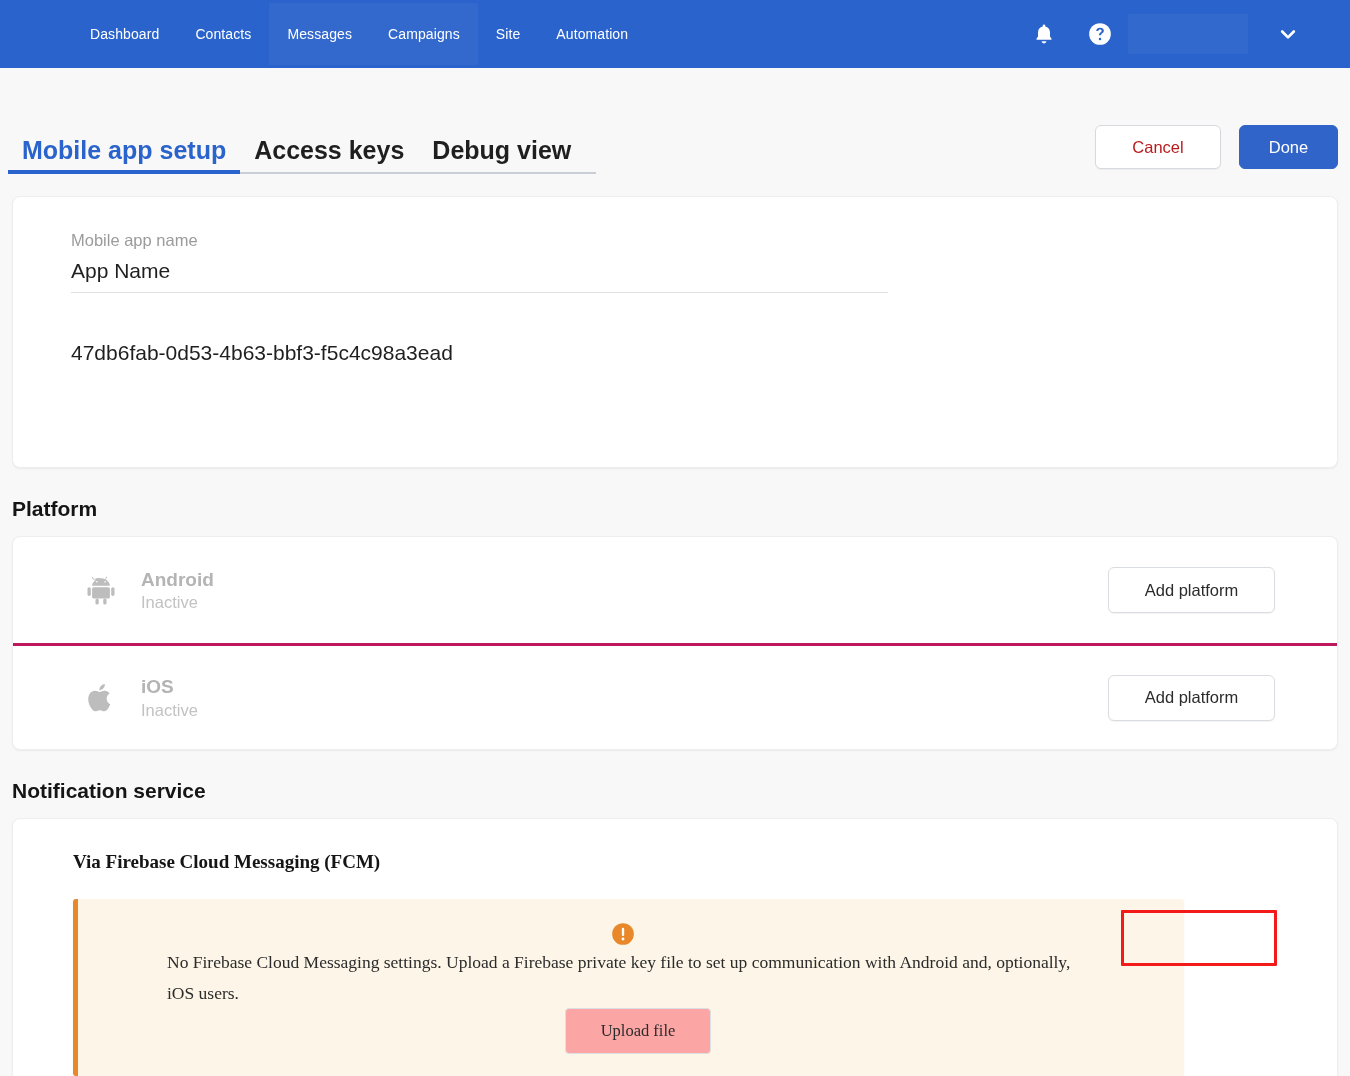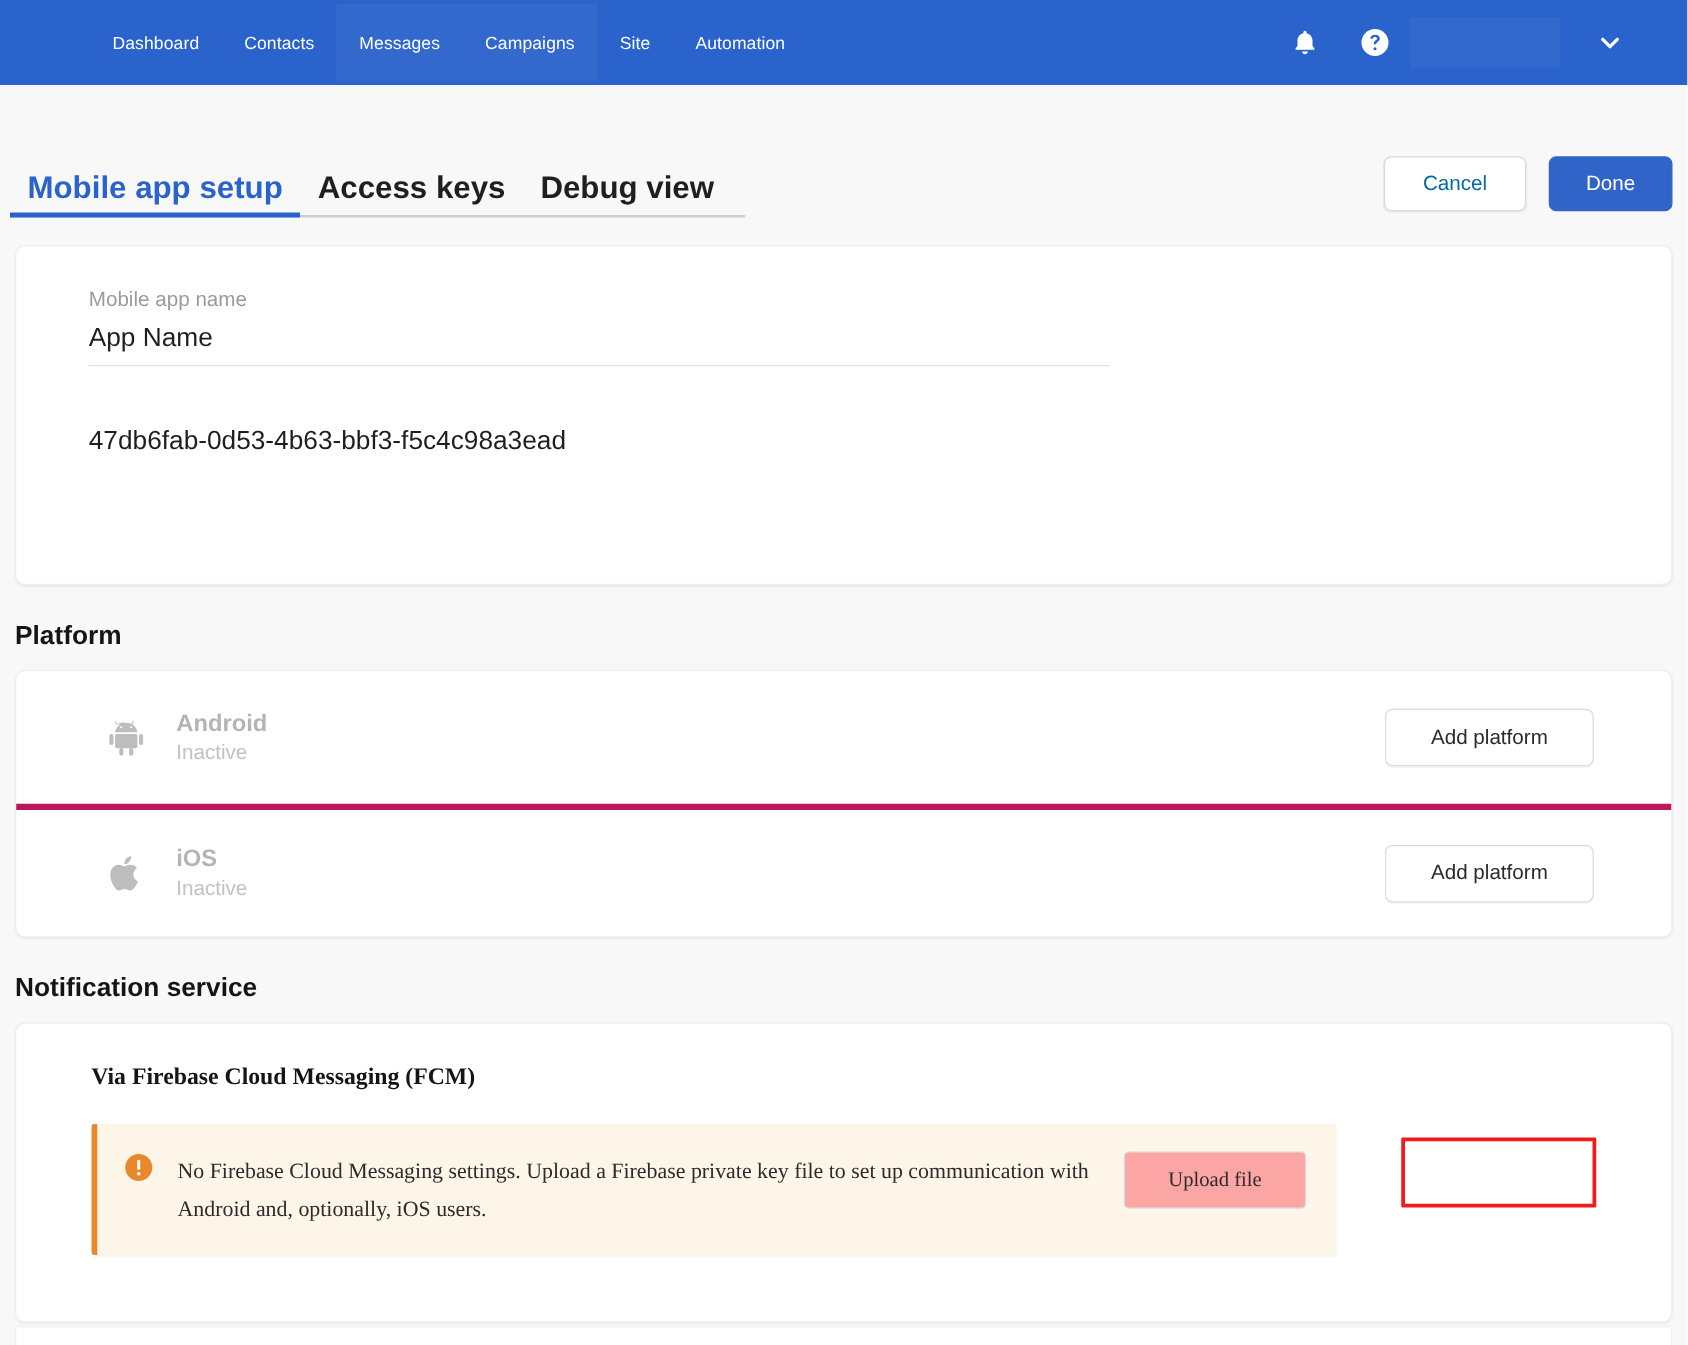--- a/index.html
+++ b/index.html
@@ -115,22 +115,22 @@
     cursor: pointer;
     height: 44px;
     display: flex;
     align-items: center;
     justify-content: center;
     white-space: nowrap;
   }
   .btn-cancel {
     background: #ffffff;
     border: 1px solid #d6d9de;
-    color: #0369a1;
-    width: 114px;
+    color: #b91c1c;
+    width: 126px;
     box-shadow: 0 1px 1px rgba(0,0,0,0.05);
   }
   .btn-done {
     background: #3064c8;
     border: 1px solid #3064c8;
     color: #ffffff;
     width: 99px;
   }
 
   
@@ -179,21 +179,21 @@
     margin: 29px 0 15px 0;
   }
 
   .platform-card { padding: 0; }
   .platform-row {
     height: 106px;
     display: flex;
     align-items: center;
     padding: 0 26px 0 66px;
   }
-  .platform-row + .platform-row { border-top: 5px solid #be185d; }
+  .platform-row + .platform-row { border-top: 3px solid #be185d; }
   .plat-icon {
     width: 44px;
     display: flex;
     align-items: center;
     justify-content: center;
     margin-right: 18px;
   }
   .plat-texts { flex: 1; }
   .plat-name {
     font-size: 19px;
@@ -231,24 +231,26 @@
     font-size: 19px;
     font-weight: bold;
     color: #151515;
     margin-bottom: 26px;
   }
   .alert {
     background: #fdf6e8;
     border-left: 5px solid #e8882a;
     border-radius: 3px;
     display: flex;
+    align-items: center;
     padding: 22px 18px 22px 20px;
-    width: 996px;
+    width: 1111px;
     box-shadow: 0 1px 2px rgba(0,0,0,0.05);
     position: relative;
+    flex-direction: column;
   }
   .alert-icon {
     width: 26px; height: 26px;
     flex: 0 0 26px;
     margin-right: 18px;
   }
   .alert-text {
     font-size: 17.5px;
     color: #2b2b2b;
     line-height: 1.75;

